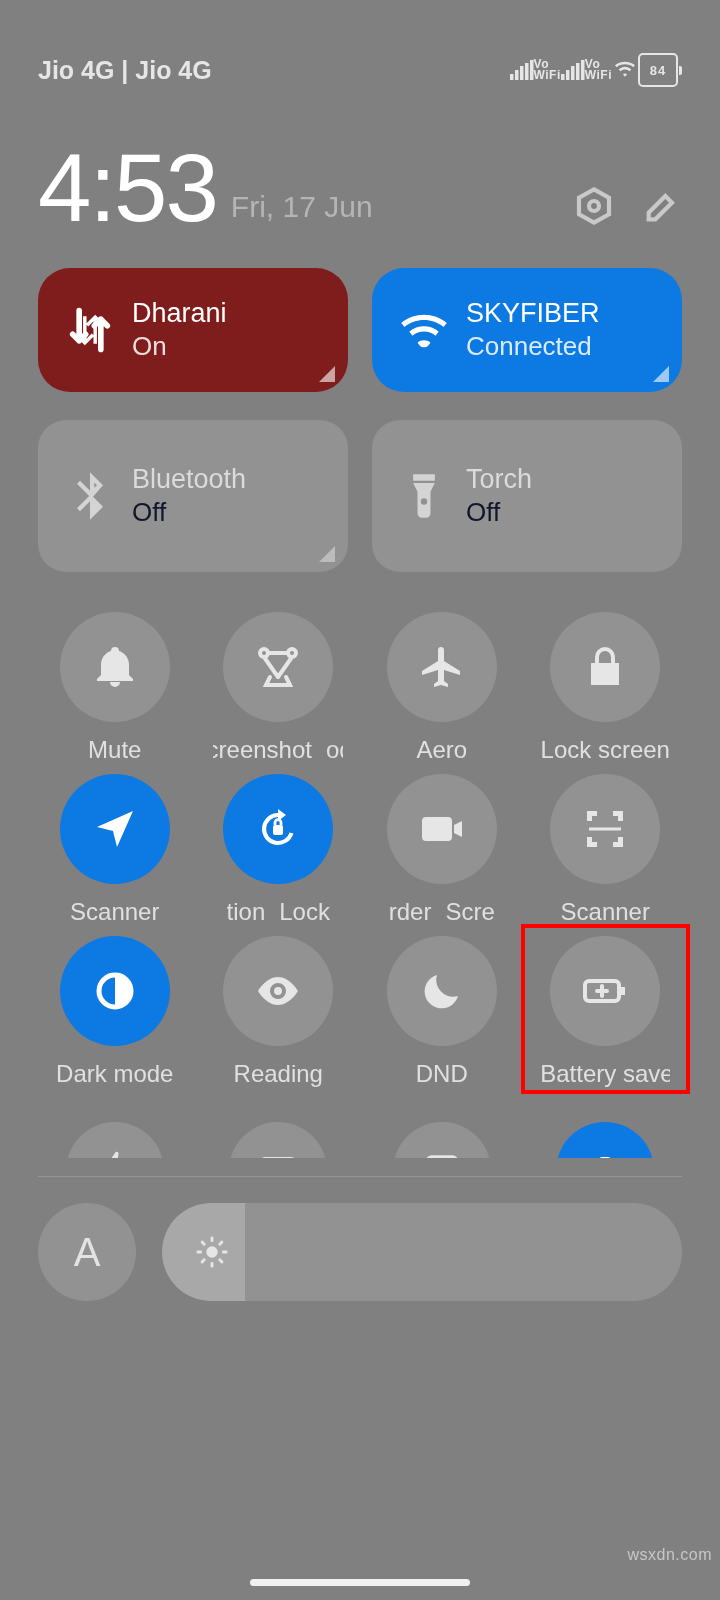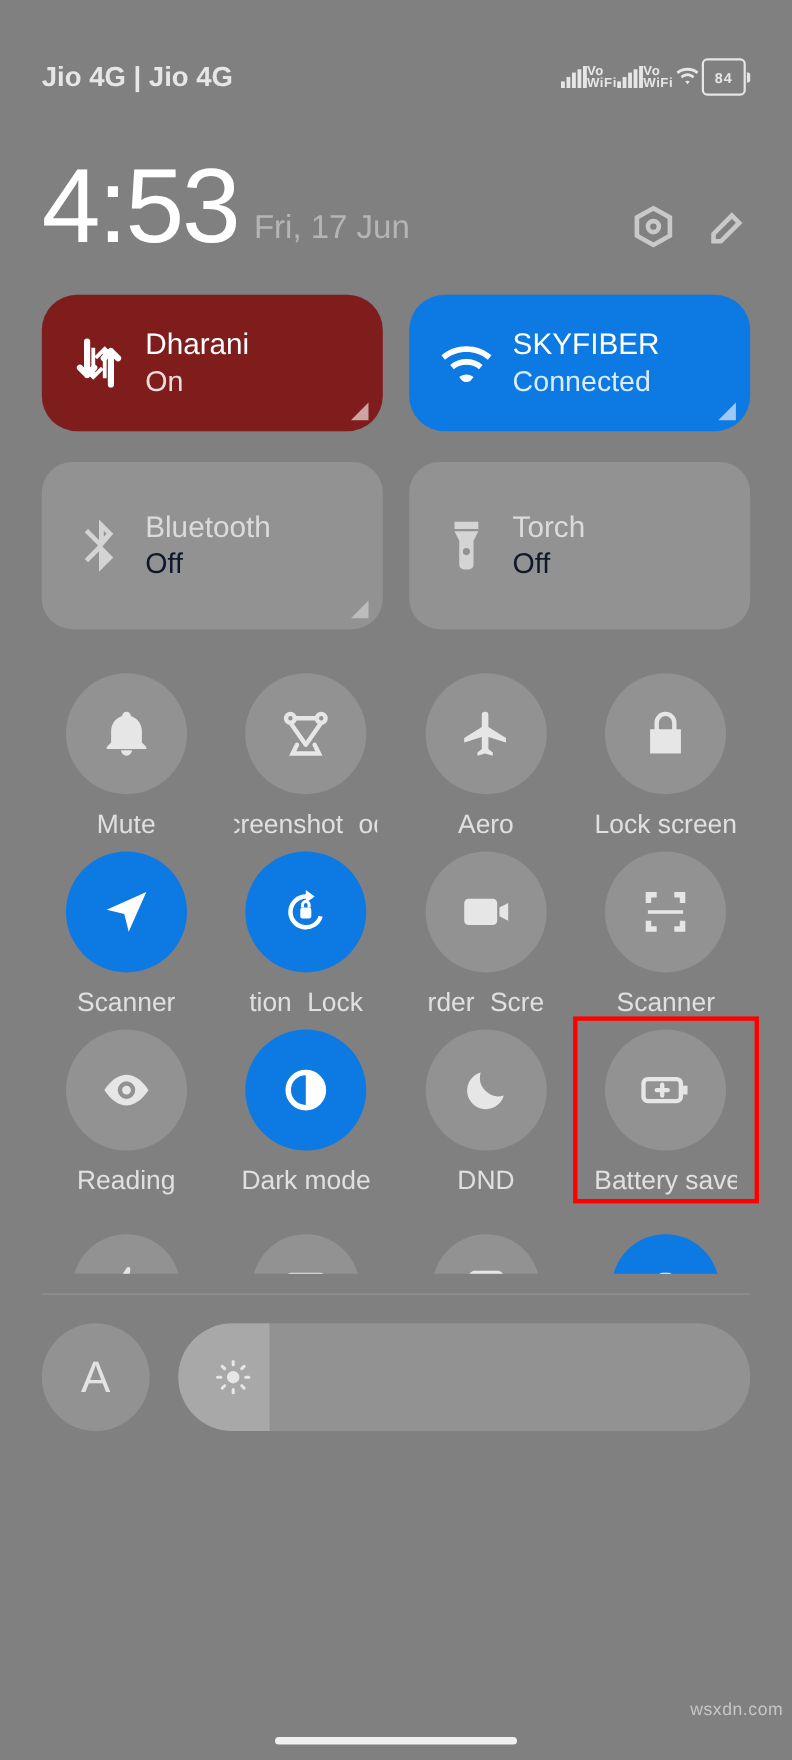--- a/index.html
+++ b/index.html
@@ -245,36 +245,36 @@
   <div class="tg">
     <div class="tg-circle">
         <svg class="tg-ico" viewBox="0 0 24 24">
           <path d="M3 3h5v2.5H5.5V8H3V3zm18 0v5h-2.5V5.5H16V3h5zM3 21v-5h2.5v2.5H8V21H3zm18 0h-5v-2.5h2.5V16H21v5zM4 11.2h16v1.6H4z"></path>
         </svg>
       </div>
     <div class="tg-label">Scanner</div>
   </div>
 
   <div class="tg">
-    <div class="tg-circle">
-        <svg class="tg-ico" viewBox="0 0 24 24">
-          <path d="M12 5C6 5 2 12 2 12s4 7 10 7 10-7 10-7-4-7-10-7zm0 11a4 4 0 1 1 0-8 4 4 0 0 1 0 8zm0-6a2 2 0 1 0 0 4 2 2 0 0 0 0-4z"></path>
-        </svg>
-      </div>
-    <div class="tg-label">Reading</div>
-  </div>
-
-  <div class="tg">
     <div class="tg-circle on">
         <svg class="tg-ico on" viewBox="0 0 24 24">
           <circle cx="12" cy="12" r="8" fill="none" stroke="#fff" stroke-width="2.5"></circle>
           <path d="M12 4a8 8 0 0 1 0 16V4z"></path>
         </svg>
       </div>
     <div class="tg-label">Dark mode</div>
+  </div>
+
+  <div class="tg">
+    <div class="tg-circle">
+        <svg class="tg-ico" viewBox="0 0 24 24">
+          <path d="M12 5C6 5 2 12 2 12s4 7 10 7 10-7 10-7-4-7-10-7zm0 11a4 4 0 1 1 0-8 4 4 0 0 1 0 8zm0-6a2 2 0 1 0 0 4 2 2 0 0 0 0-4z"></path>
+        </svg>
+      </div>
+    <div class="tg-label">Reading</div>
   </div>
 
   <div class="tg">
     <div class="tg-circle">
         <svg class="tg-ico" viewBox="0 0 24 24">
           <path d="M20 14.5A8.5 8.5 0 0 1 9.5 4 8.5 8.5 0 1 0 20 14.5z"></path>
         </svg>
       </div>
     <div class="tg-label">DND</div>
   </div>

